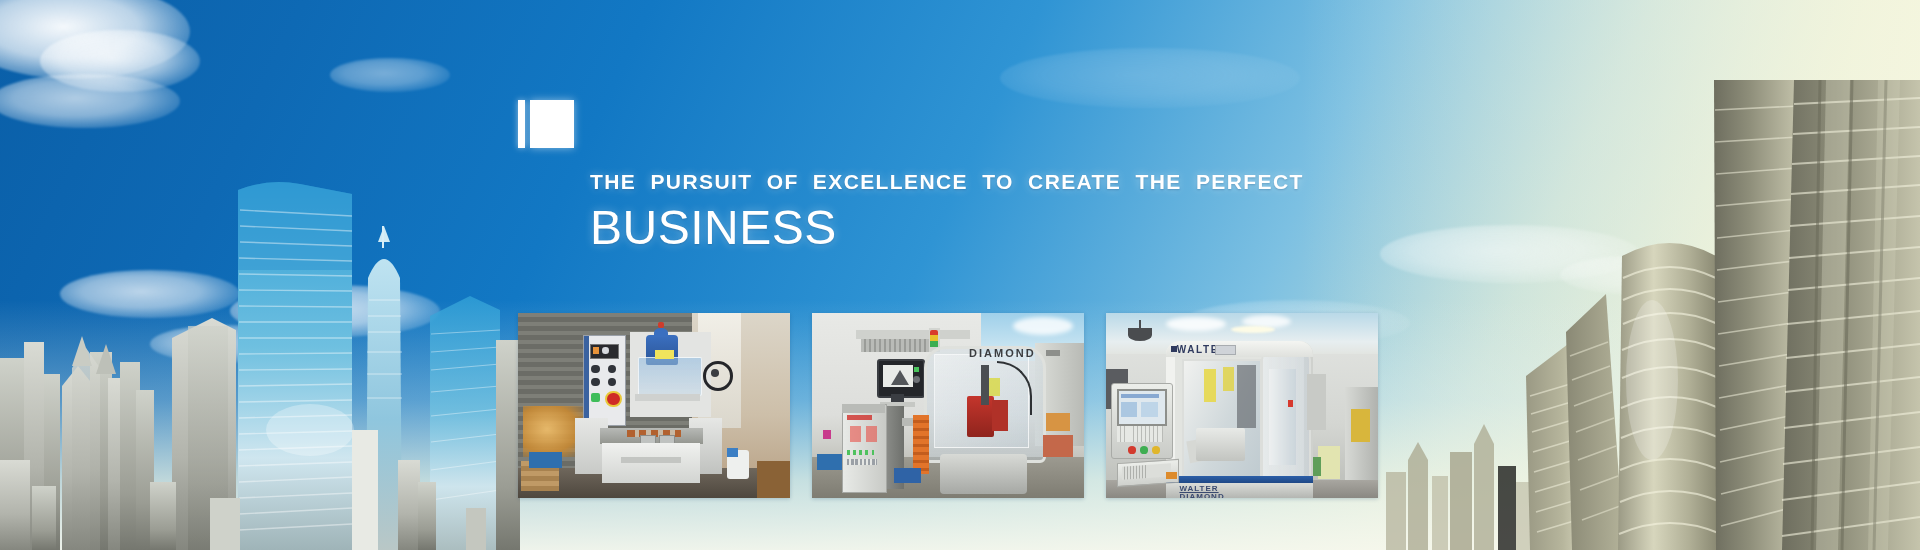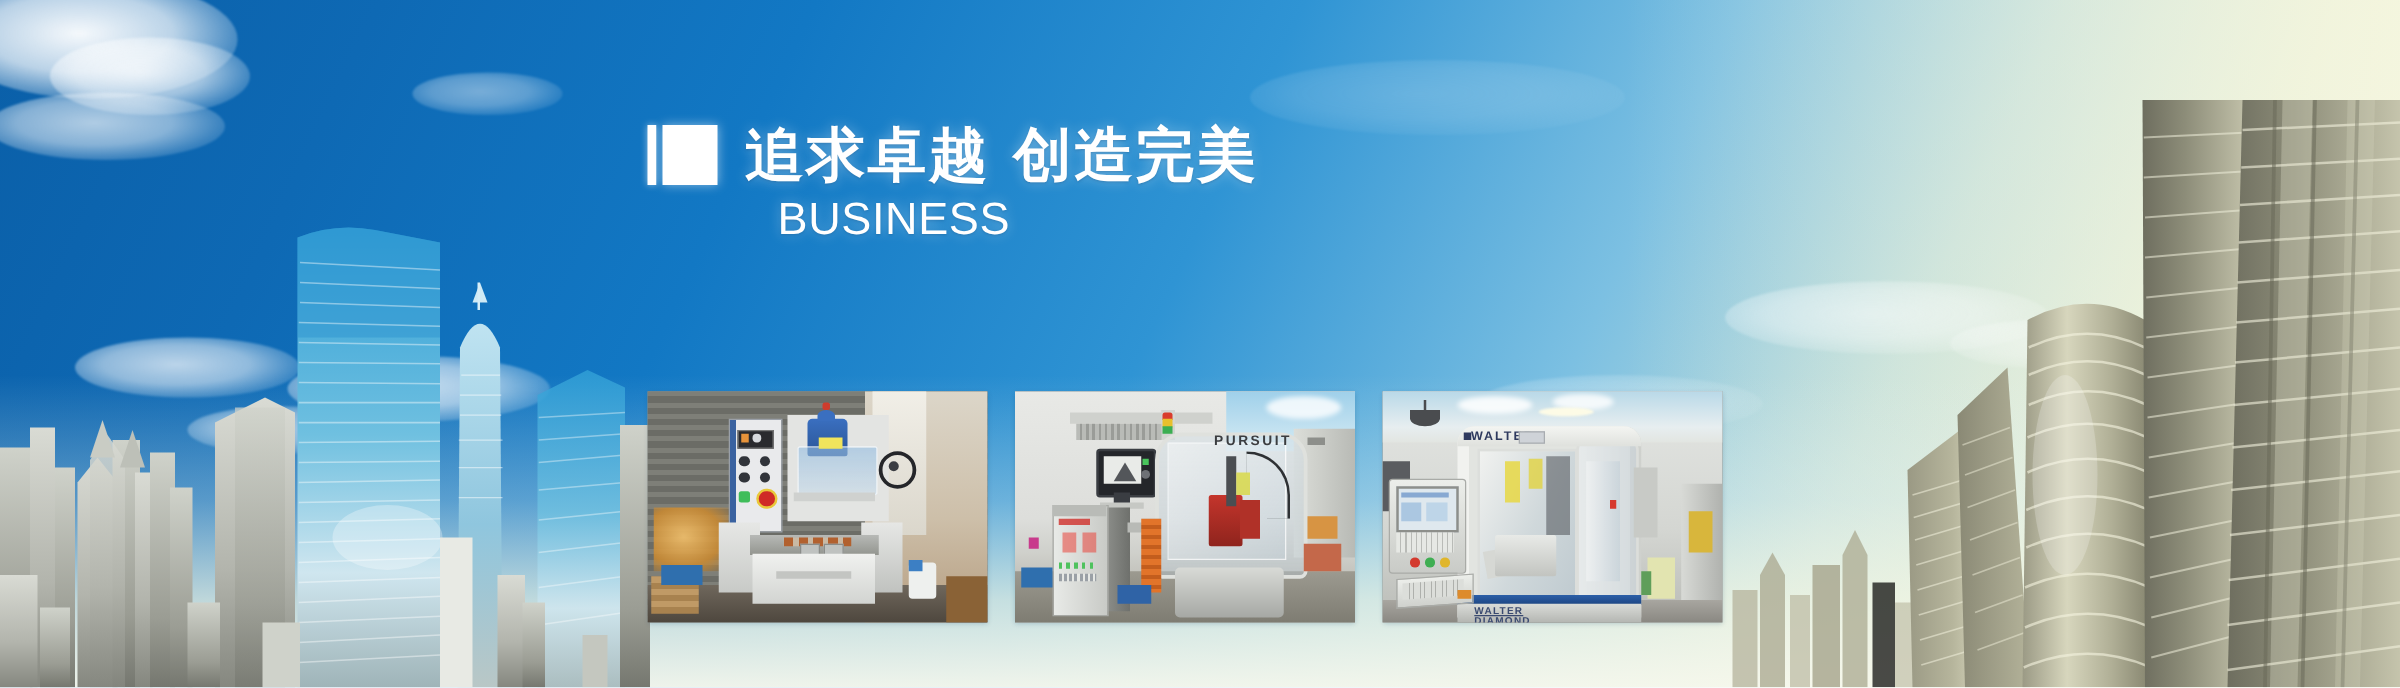--- a/index.html
+++ b/index.html
@@ -111,23 +111,23 @@
     font-size:21px;
     font-weight:bold;
     color:#ffffff;
     letter-spacing:1.4px;
     word-spacing:7px;
     white-space:nowrap;
     text-shadow:0 0 8px rgba(255,255,255,.40),0 1px 2px rgba(8,60,110,.30);
   }
   .subtitle-word{
     margin-top:6px;
-    margin-left:104px;
+    margin-left:72px;
     font-family:"Liberation Sans","DejaVu Sans",sans-serif;
-    font-size:36px;
+    font-size:48px;
     font-weight:normal;
     color:#ffffff;
     letter-spacing:0.5px;
     line-height:1.15;
     text-shadow:0 0 10px rgba(255,255,255,.35),0 1px 2px rgba(8,60,110,.30);
   }
 
   
   .photo-strip{
     position:absolute;
@@ -560,22 +560,22 @@
     <polygon points="446,0 470,0 458,470 436,470" fill="#e9e8d2" opacity=".30"></polygon>
     <polygon points="498,0 520,0 508,470 488,470" fill="#dddcc4" opacity=".25"></polygon>
   </svg>
 
   <div class="headline">
     <div class="title-row">
       <div class="logo-mark">
         <div class="logo-bar"></div>
         <div class="logo-block"></div>
       </div>
-      <div class="title-cn">追求卓越  创造完美</div>
     </div>
+    <div class="subtitle-en">THE PURSUIT OF EXCELLENCE TO CREATE THE PERFECT</div>
     <div class="subtitle-word">BUSINESS</div>
   </div>
 
   <div class="photo-strip">
 
     <div class="photo">
       <div class="pane p1-wall r"></div>
       <div class="r p1-rightwall"></div>
       <div class="r p1-curtain"></div>
       <div class="r p1-lamp"></div>
@@ -638,21 +638,21 @@
       <div class="r p2-cab-top"></div>
       <div class="r p2-cab-logo"></div>
       <div class="r p2-cab-slot1"></div>
       <div class="r p2-cab-slot2"></div>
       <div class="r p2-cab-leds"></div>
       <div class="r p2-cab-kbd"></div>
       <div class="r p2-rt-cab"></div>
       <div class="r p2-rt-mark"></div>
       <div class="r p2-dome"></div>
       <div class="r p2-dome-glass"></div>
-      <div class="r p2-brand">PURSUIT</div>
+      <div class="r p2-brand">DIAMOND</div>
       <div class="r p2-red"></div>
       <div class="r p2-red2"></div>
       <div class="r p2-spindle"></div>
       <div class="r p2-hose"></div>
       <div class="r p2-yellow"></div>
       <div class="r p2-dome-base"></div>
       <div class="r p2-arm"></div>
       <div class="r p2-orange"></div>
       <div class="r p2-box-o"></div>
       <div class="r p2-box-r"></div>

